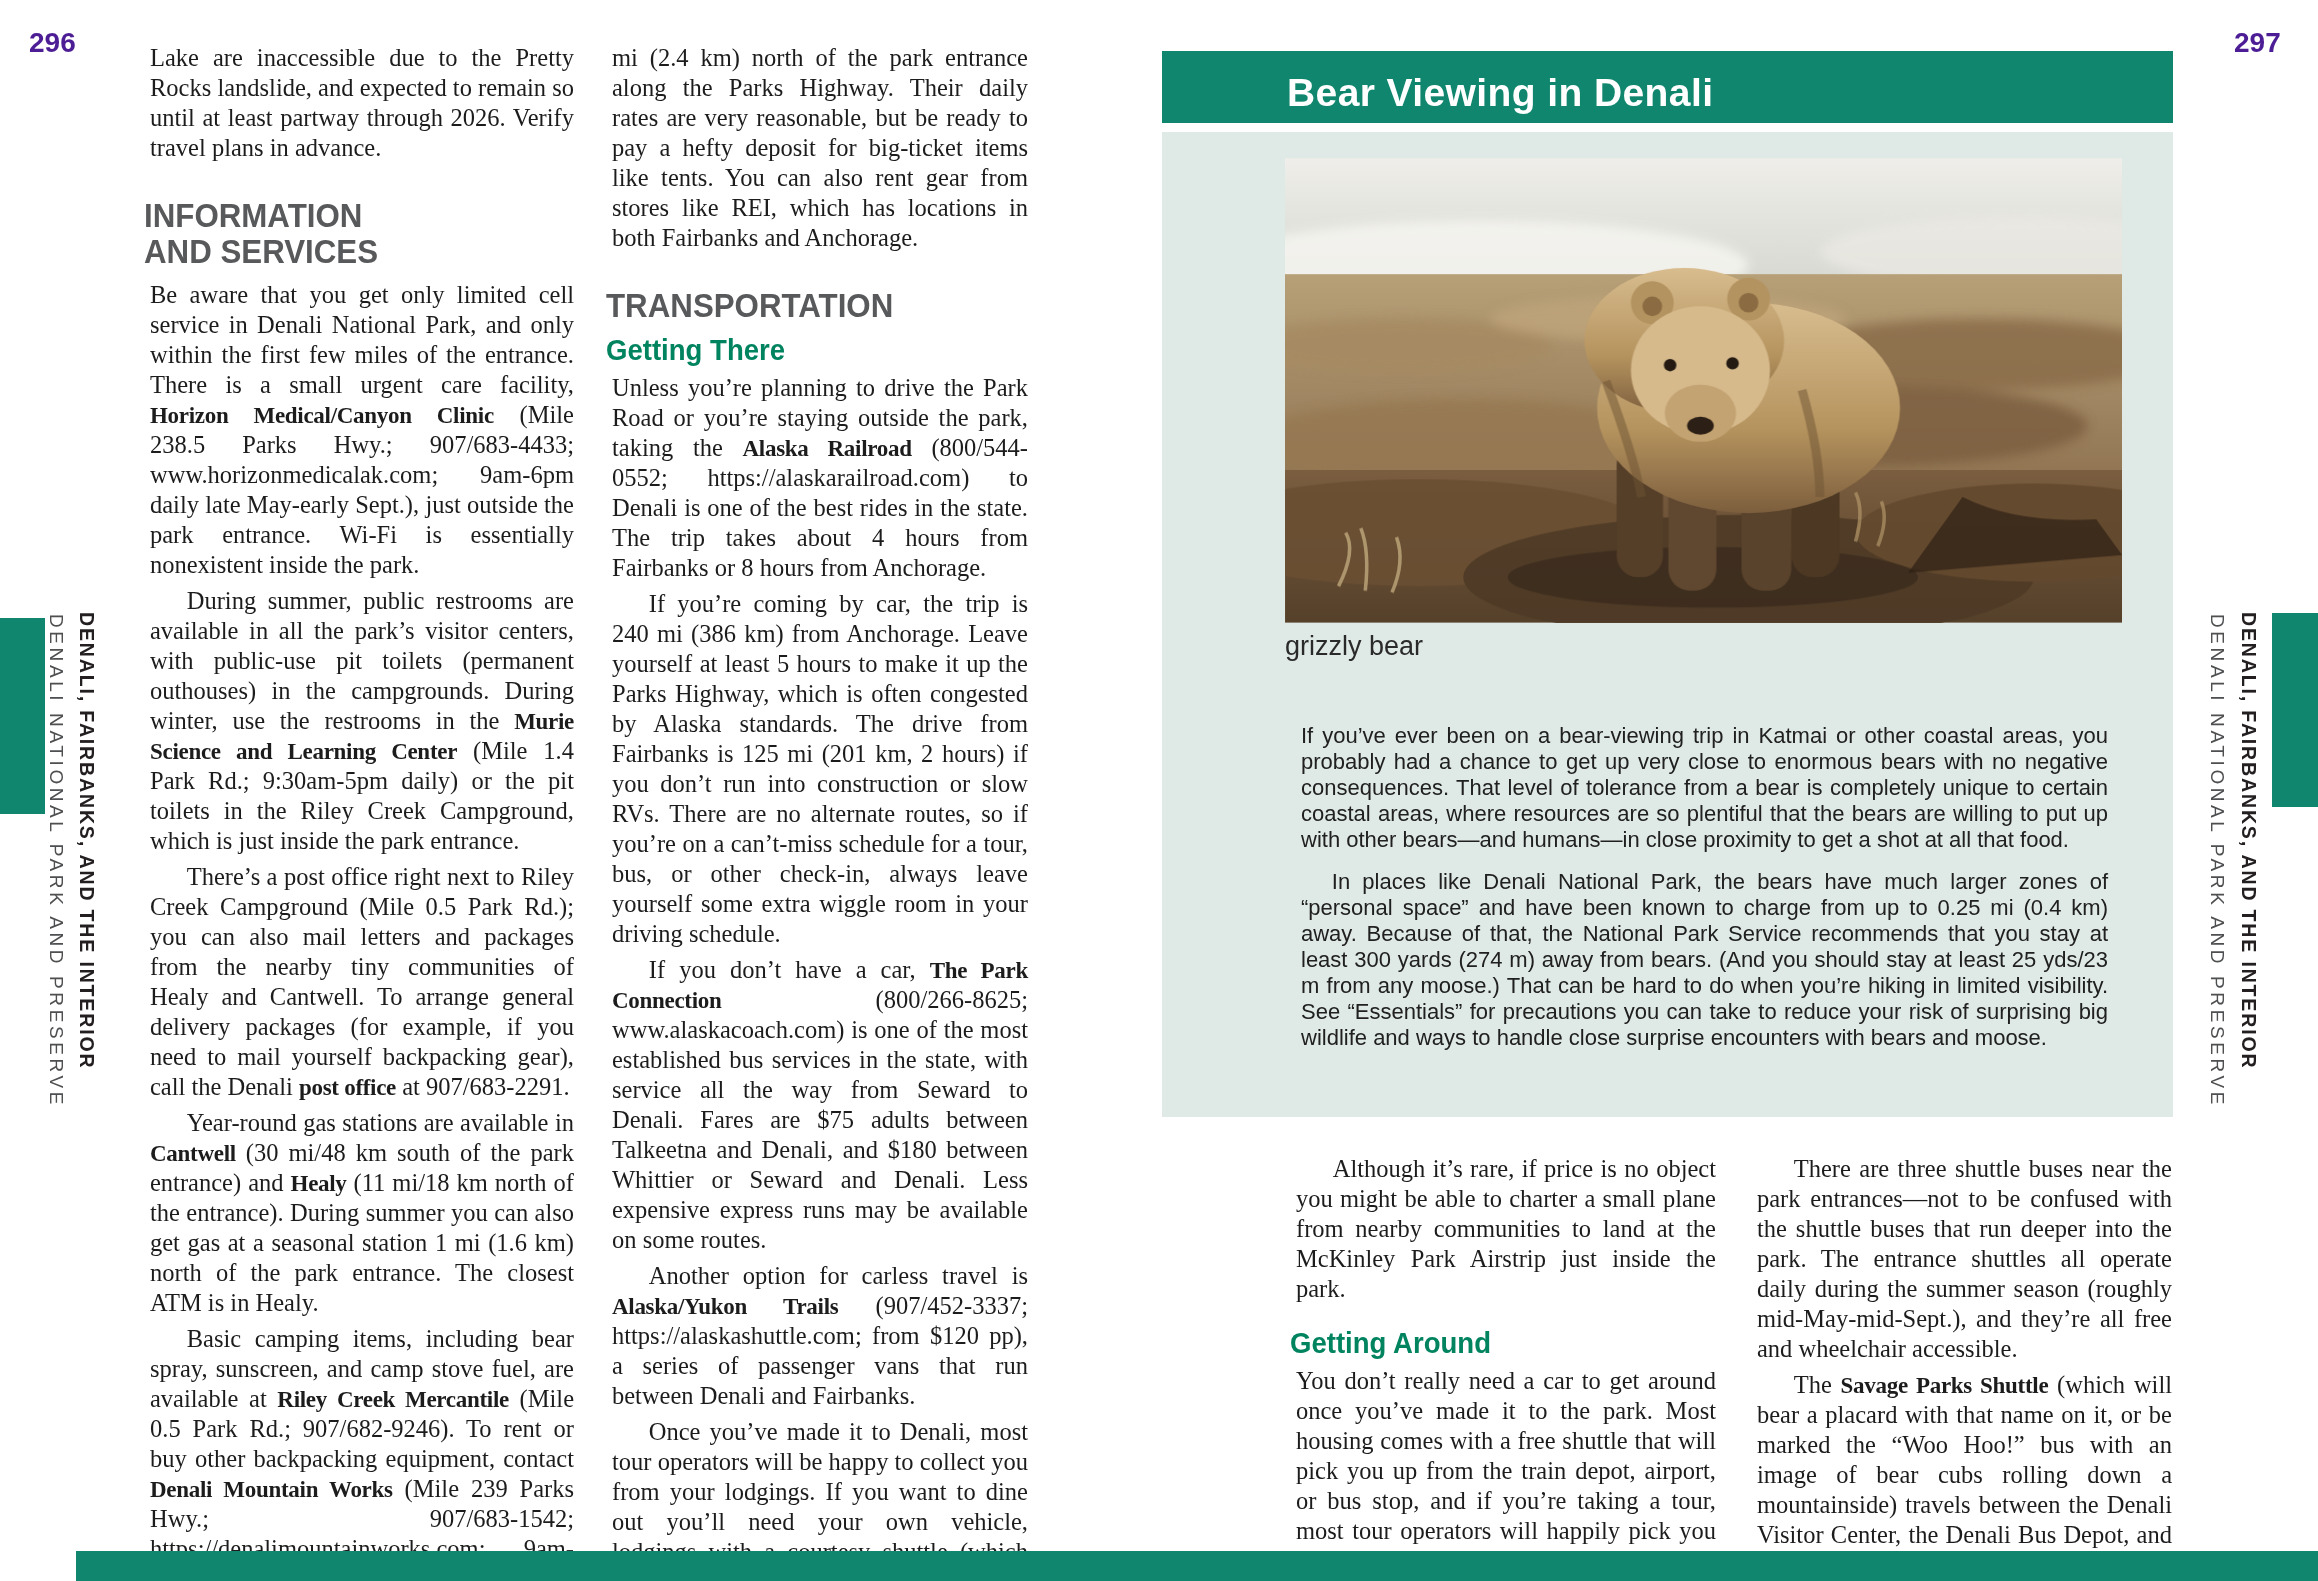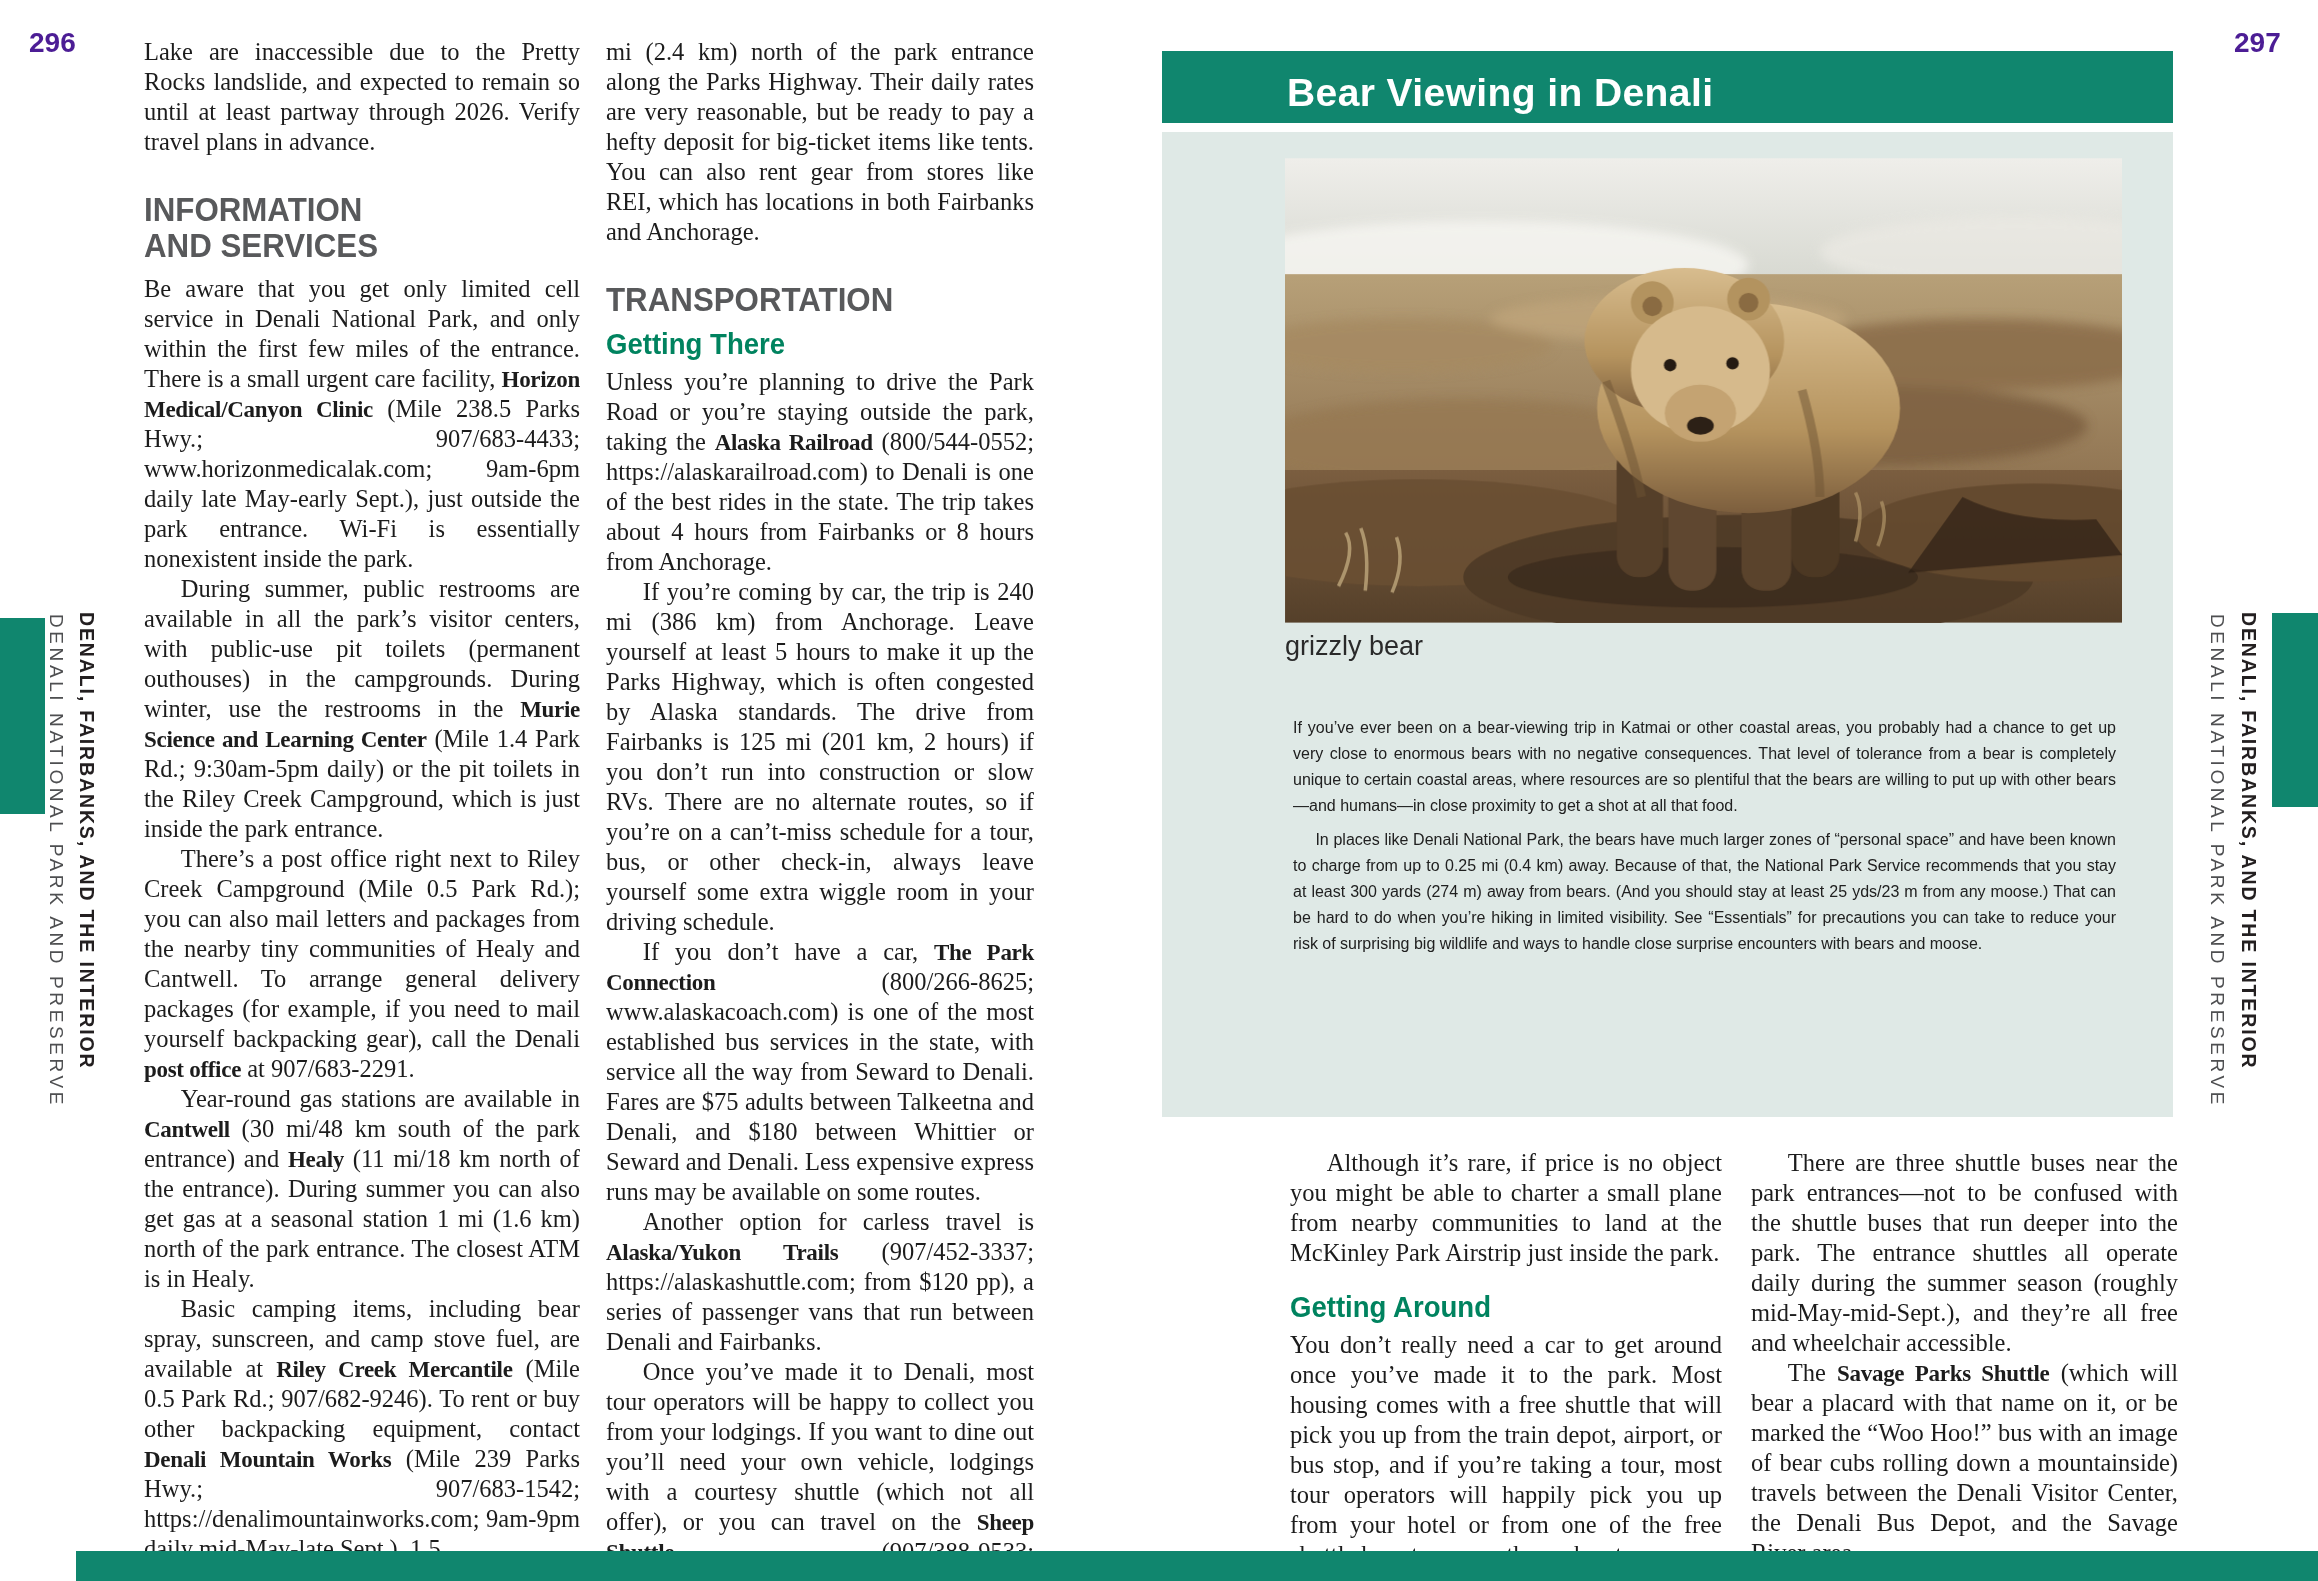--- a/index.html
+++ b/index.html
@@ -2,39 +2,39 @@
 <html style="font-size:14.3px"><head>
 <meta charset="utf-8">
 <style>
   html,body{margin:0;padding:0}
   body{width:2319px;height:1581px;position:relative;background:#ffffff;
        font-family:"Liberation Serif",serif;color:#1c1c1c;overflow:hidden}
   .pagenum{position:absolute;top:27px;font-family:"Liberation Sans",sans-serif;
            font-weight:700;font-size:28px;color:#4c1d95}
   
   .col{position:absolute;font-size:24.5px;line-height:30px;text-align:justify;color:#1c1c1c}
-  .col p{margin:0;overflow-wrap:break-word}
+  .col p{margin:6px;overflow-wrap:break-word}
   .col p.ind{text-indent:1.5em}
   .col b, .boxtext b{font-family:Liberation Serif, serif;font-weight:700;font-size:0.94em;letter-spacing:-0.3px}
   .h1{font-family:"Liberation Sans",sans-serif;font-weight:700;font-size:34px;line-height:36px;
       color:#58595b;margin:34px 0 10.7px;transform:scaleX(.92);transform-origin:left center;white-space:pre-line}
   .h2{font-family:"Liberation Sans",sans-serif;font-weight:700;font-size:29px;line-height:32px;
       color:#00835f;margin:23px 0 7.1px;transform:scaleX(.95);transform-origin:left center}
   .h1 + .h2{margin-top:0}
   
   .feature-box{position:absolute;left:1162px;top:51px;width:1011px;height:1067px}
   .feature-head{position:absolute;left:0;top:0;width:1011px;height:72px;background:#10866e}
   .feature-title{position:absolute;left:125px;top:19.6px;color:#ffffff;
                  font-family:"Liberation Sans",sans-serif;font-weight:700;font-size:39px;letter-spacing:0.4px}
   .feature-body{position:absolute;left:0;top:81px;width:1011px;height:985px;background:#dfe9e6}
   .photo{position:absolute;left:123px;top:26px;width:837px;height:465px;overflow:hidden}
   .caption{position:absolute;left:123px;top:499px;font-family:Liberation Sans, sans-serif;
            font-size:27px;color:#2a2a2a}
   .boxtext{position:absolute;left:123px;top:575px;width:839px}
-  .boxtext p{margin:8px;font-family:"Liberation Sans",sans-serif;font-size:16px;line-height:26px;
+  .boxtext p{margin:16px;font-family:"Liberation Sans",sans-serif;font-size:22px;line-height:26px;
              text-align:justify;color:#202020}
   .boxtext p.ind{text-indent:1.4em}
   
   .vtext{position:absolute;writing-mode:vertical-rl;white-space:nowrap;
          font-family:"Liberation Sans",sans-serif}
   .vbold{font-weight:700;font-size:19.6px;letter-spacing:1.8px;color:#231f20}
   .vlight{font-weight:400;font-size:19px;letter-spacing:3.6px;color:#4e4f51}
   .teal-block{position:absolute;background:#10866e}
   .bottom-bar{position:absolute;left:76px;top:1551px;width:2243px;height:30px;background:#10866e}
 </style>

